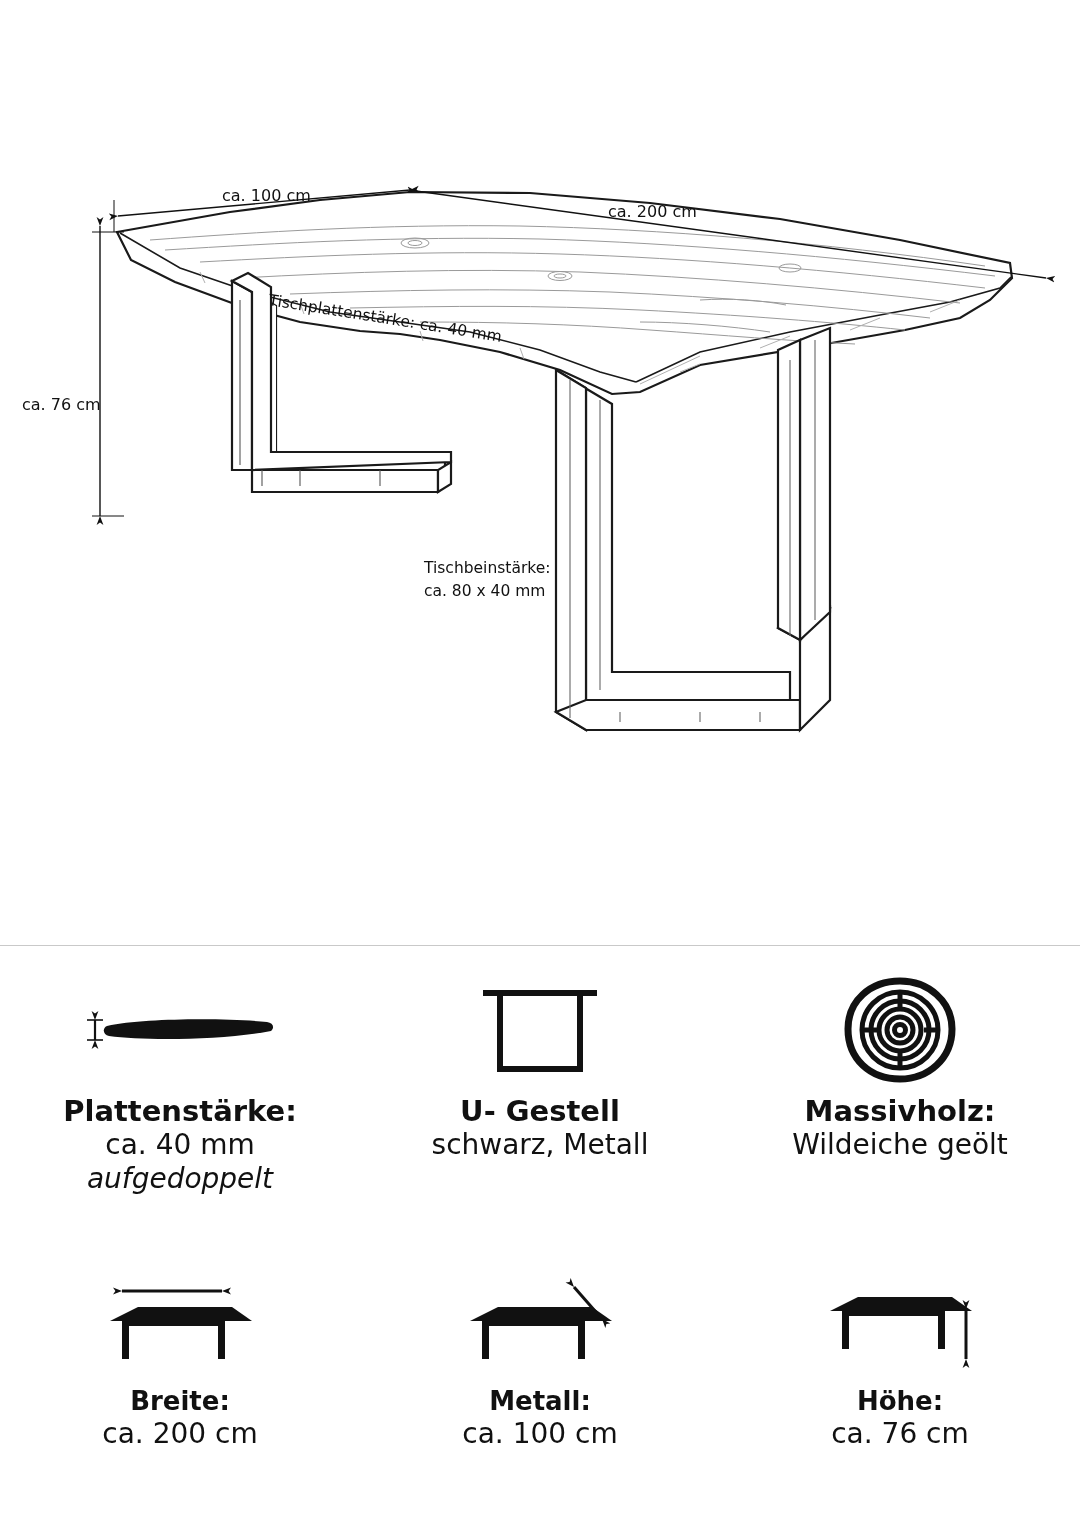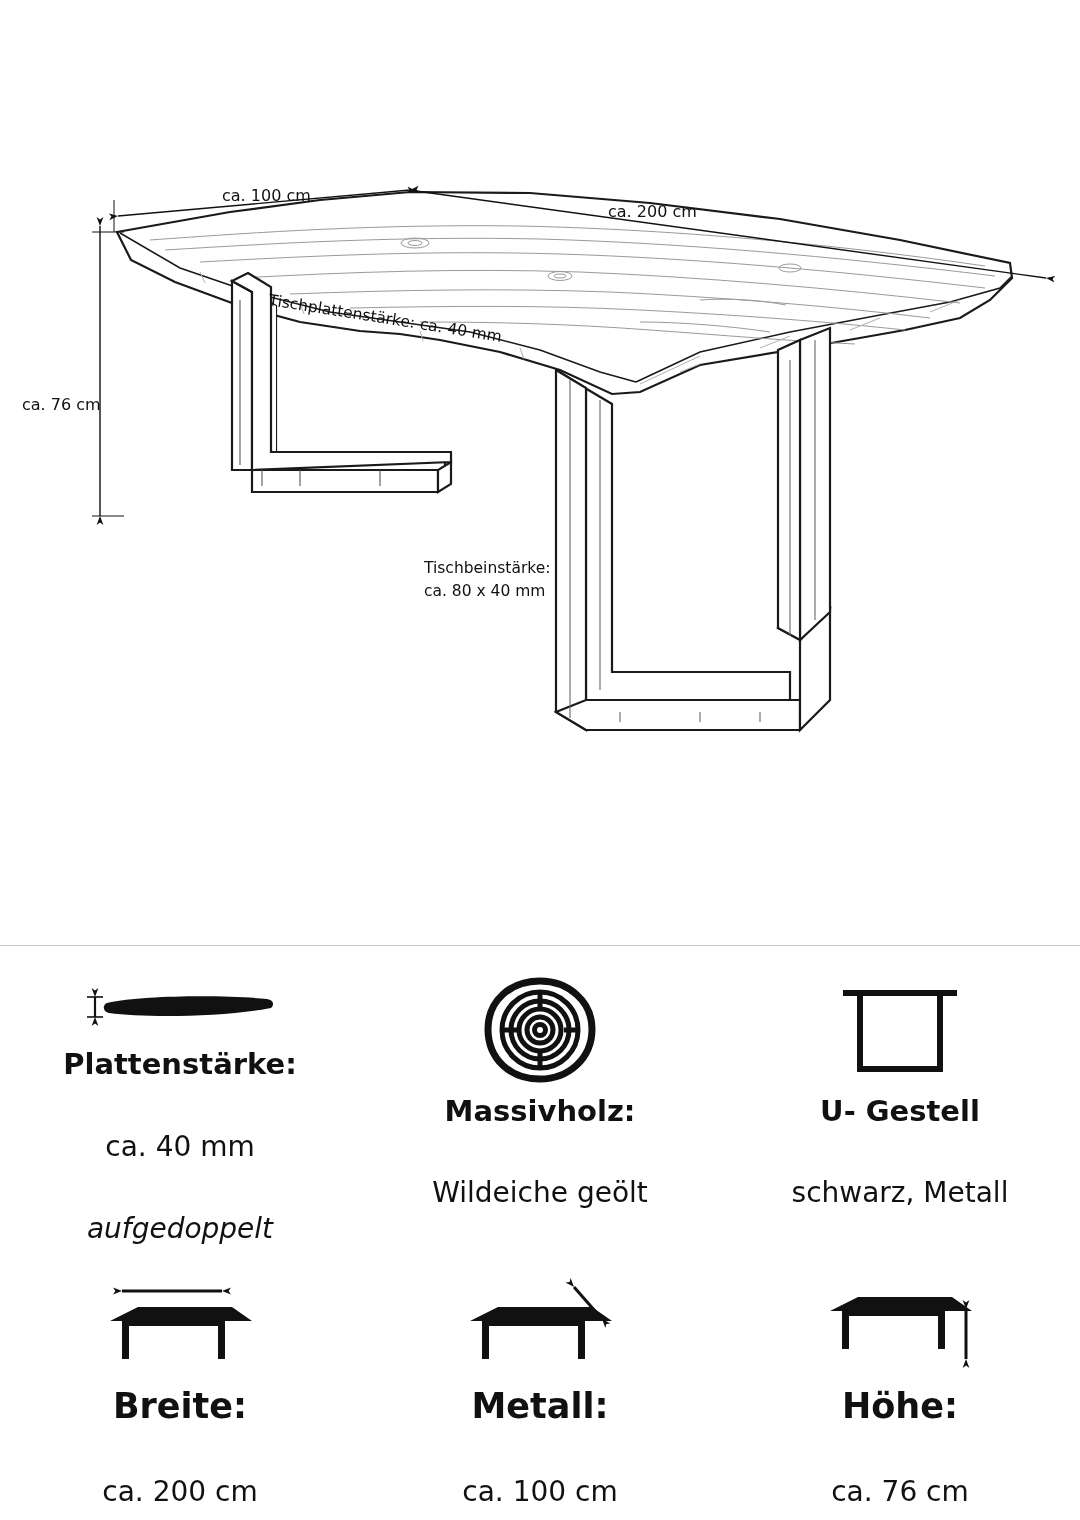--- a/index.html
+++ b/index.html
@@ -81,27 +81,26 @@
     color: #111111;
     margin-top: 4px;
     text-align: center;
     line-height: 1.18;
   }
   .feature-lines {
     font-size: 28px;
     color: #111111;
     text-align: center;
     line-height: 1.22;
-    margin-top: 48px;
   }
   .feature-line2 { display: block; font-style: italic; }
 
   
   .row2 .feature-icon { height: 110px; }
-  .row2 .feature-title { font-size: 35px; text-align: right; }
+  .row2 .feature-title { font-size: 26px; text-align: right; }
   .row2 .feature-lines { font-size: 28px; }
 </style>
 </head>
 <body>
 
 <div id="drawing-panel">
   <svg id="drawing-svg" viewBox="0 0 1080 945" xmlns="http://www.w3.org/2000/svg">
 
     <defs>
       <marker id="arrowStart" markerWidth="10" markerHeight="8" refX="9" refY="4" orient="auto" markerUnits="userSpaceOnUse">
@@ -230,50 +229,50 @@
         <line x1="12" y1="44" x2="28" y2="44" stroke="#111111" stroke-width="1.6"></line>
       </svg>
     </div>
     <div class="feature-title">Plattenstärke:</div>
     <div class="feature-lines">ca. 40 mm</div>
     <div class="feature-lines feature-line2">aufgedoppelt</div>
   </div>
 
   <div class="feature-cell">
     <div class="feature-icon">
+      <svg width="130" height="100" viewBox="0 0 130 100" xmlns="http://www.w3.org/2000/svg">
+        <line x1="8" y1="12" x2="122" y2="12" stroke="#111111" stroke-width="6"></line>
+        <path d="M25,12 L25,88 L105,88 L105,12" fill="none" stroke="#111111" stroke-width="6"></path>
+      </svg>
+    </div>
+    <div class="feature-title">U- Gestell</div>
+    <div class="feature-lines">schwarz, Metall</div>
+  </div>
+
+  <div class="feature-cell">
+    <div class="feature-icon">
       <svg width="120" height="108" viewBox="0 0 120 108" xmlns="http://www.w3.org/2000/svg">
         <g fill="none" stroke="#111111">
           <path d="M60,4 C88,4 112,24 112,52 C112,82 88,102 60,102 C30,102 8,82 8,52 C8,24 30,4 60,4 Z" stroke-width="7"></path>
           <circle cx="60" cy="53" r="38" stroke-width="5"></circle>
           <circle cx="60" cy="53" r="29" stroke-width="5"></circle>
           <circle cx="60" cy="53" r="21" stroke-width="5"></circle>
           <circle cx="60" cy="53" r="13" stroke-width="5"></circle>
           <circle cx="60" cy="53" r="5.5" stroke-width="5"></circle>
           <path d="M60,15 L60,30" stroke-width="5"></path>
           <path d="M60,76 L60,91" stroke-width="5"></path>
           <path d="M24,53 L38,53" stroke-width="5"></path>
           <path d="M84,53 L98,53" stroke-width="5"></path>
         </g>
       </svg>
     </div>
     <div class="feature-title">Massivholz:</div>
     <div class="feature-lines">Wildeiche geölt</div>
   </div>
 
-  <div class="feature-cell">
-    <div class="feature-icon">
-      <svg width="130" height="100" viewBox="0 0 130 100" xmlns="http://www.w3.org/2000/svg">
-        <line x1="8" y1="12" x2="122" y2="12" stroke="#111111" stroke-width="6"></line>
-        <path d="M25,12 L25,88 L105,88 L105,12" fill="none" stroke="#111111" stroke-width="6"></path>
-      </svg>
-    </div>
-    <div class="feature-title">U- Gestell</div>
-    <div class="feature-lines">schwarz, Metall</div>
-  </div>
-
   <div class="feature-cell row2">
     <div class="feature-icon">
       <svg width="160" height="105" viewBox="0 0 160 105" xmlns="http://www.w3.org/2000/svg">
         <line x1="22" y1="16" x2="122" y2="16" stroke="#111111" stroke-width="3" marker-start="url(#arrowStart)" marker-end="url(#arrowEnd)"></line>
         <path d="M10,46 L38,32 L132,32 L152,46 Z" fill="#111111"></path>
         <rect x="22" y="46" width="7" height="38" fill="#111111"></rect>
         <rect x="118" y="46" width="7" height="38" fill="#111111"></rect>
         <rect x="22" y="46" width="103" height="5" fill="#111111"></rect>
       </svg>
     </div>

